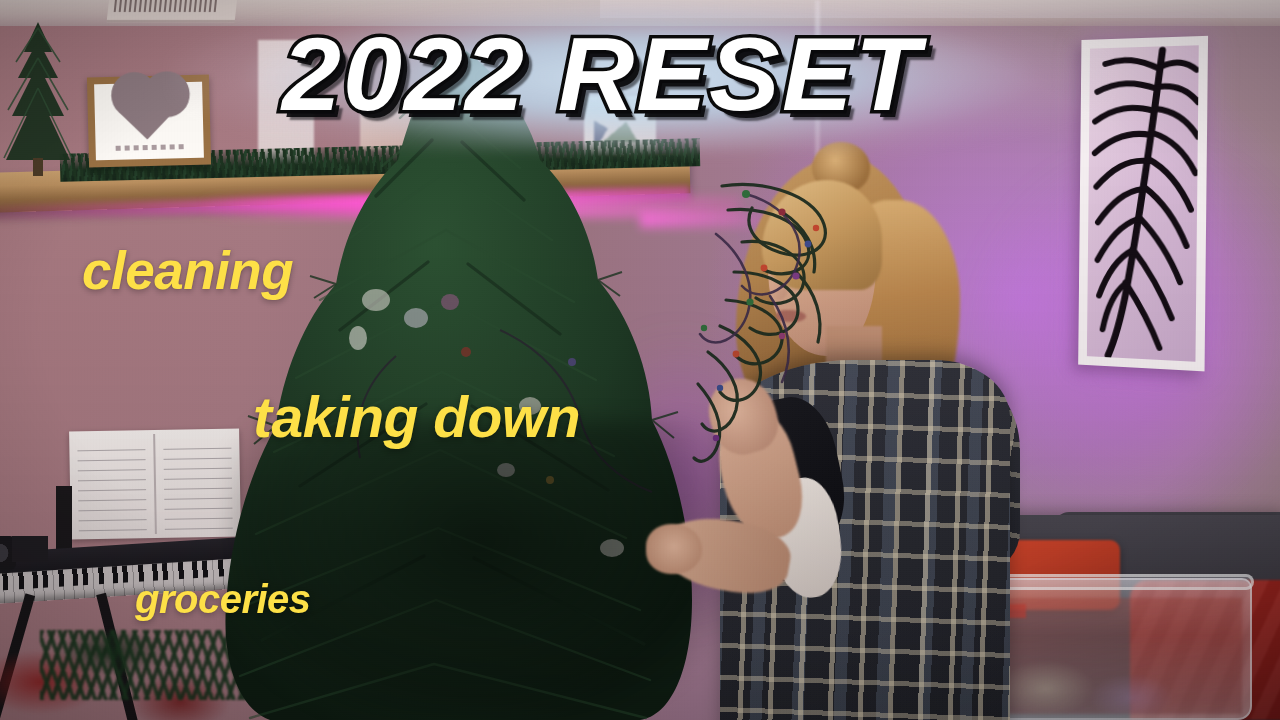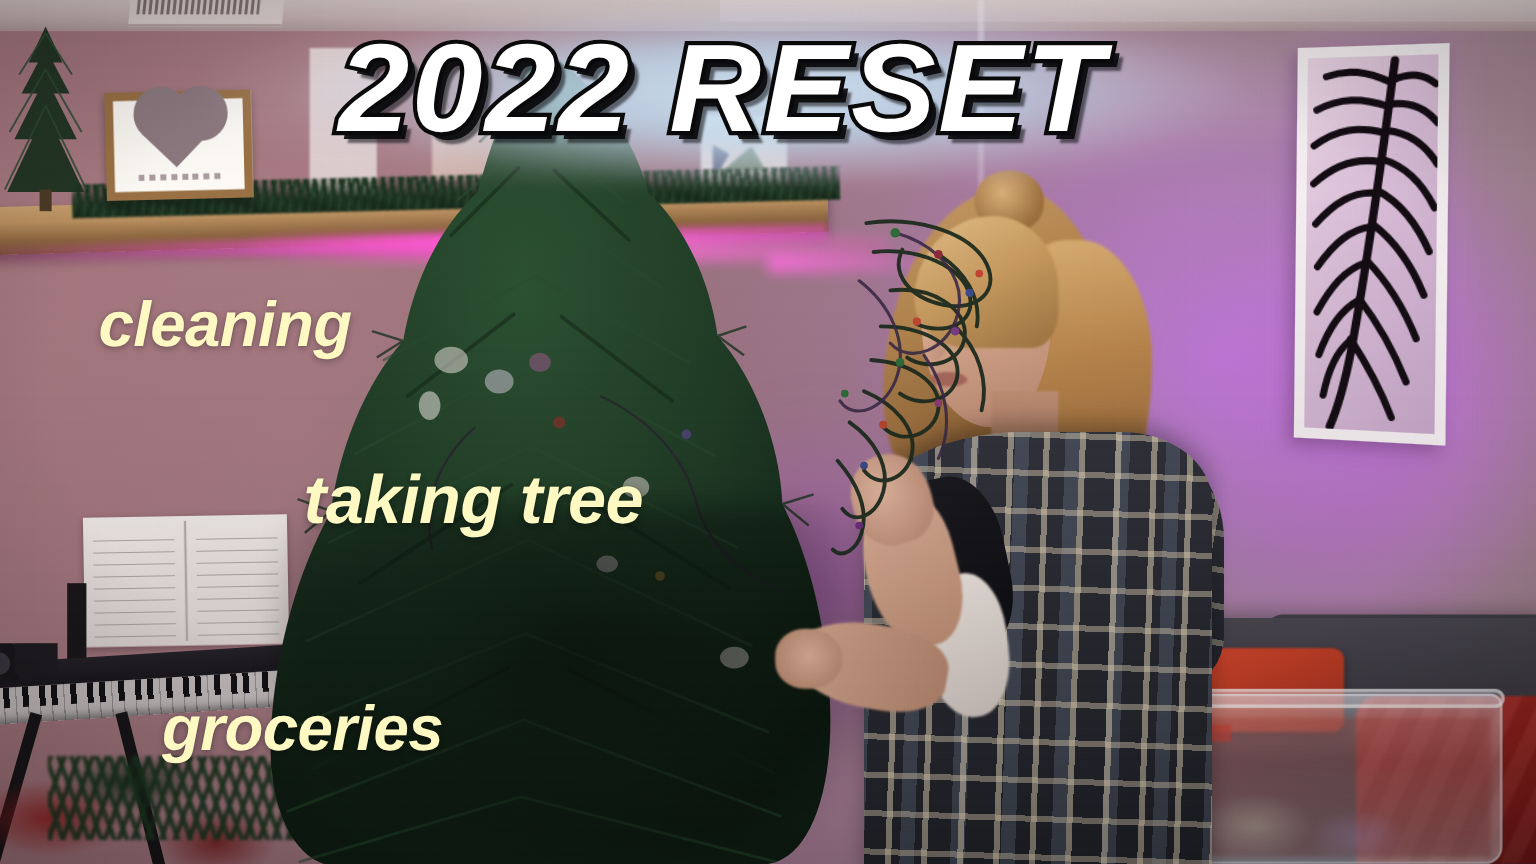--- a/index.html
+++ b/index.html
@@ -447,29 +447,29 @@
     white-space: nowrap;
     transform: scaleX(1.02);
     transform-origin: left top;
   }
 
   .label {
     position:absolute;
     font-family: "Liberation Sans", sans-serif;
     font-weight: 700;
     font-style: italic;
-    color: #fef9c3;
+    color: #fde047;
     white-space: nowrap;
     text-shadow: 0 2px 6px rgba(0,0,0,.30), 0 0 2px rgba(0,0,0,.18);
     letter-spacing: -0.5px;
   }
   #label-cleaning   { left: 82px;  top: 240px; font-size: 53px; }
   #label-takingdown { left: 253px; top: 384px; font-size: 57px; }
   #label-tree       { left: 383px; top: 463px; font-size: 57px; }
-  #label-groceries  { left: 135px; top: 577px; font-size: 53px; }
+  #label-groceries  { left: 135px; top: 577px; font-size: 40px; }
 
   
   .vignette {
     position:absolute; inset:0; pointer-events:none;
     background:
       radial-gradient(ellipse 85% 80% at 50% 45%, rgba(0,0,0,0) 55%, rgba(0,0,0,.30) 100%),
       linear-gradient(180deg, rgba(0,0,0,.06), rgba(0,0,0,0) 22%, rgba(0,0,0,.12) 100%);
   }
   .grain {
     position:absolute; inset:0; pointer-events:none; opacity:.10;
@@ -680,16 +680,16 @@
     </svg>
   </div>
 
   <div class="vignette"></div>
   <div class="grain"></div>
 
   <div class="glow-band"></div>
   <div class="title">2022 RESET</div>
 
   <div class="label" id="label-cleaning">cleaning</div>
-  <div class="label" id="label-takingdown">taking tree</div>
+  <div class="label" id="label-takingdown">taking down</div>
   <div class="label" id="label-groceries">groceries</div>
 
 </div>
 
 </body></html>

